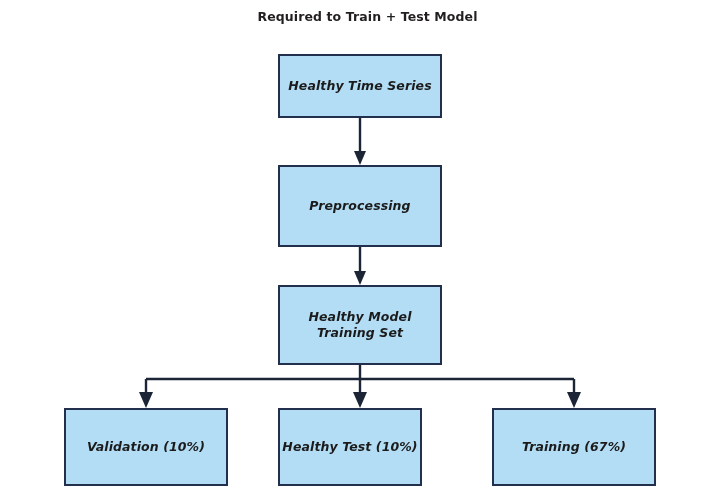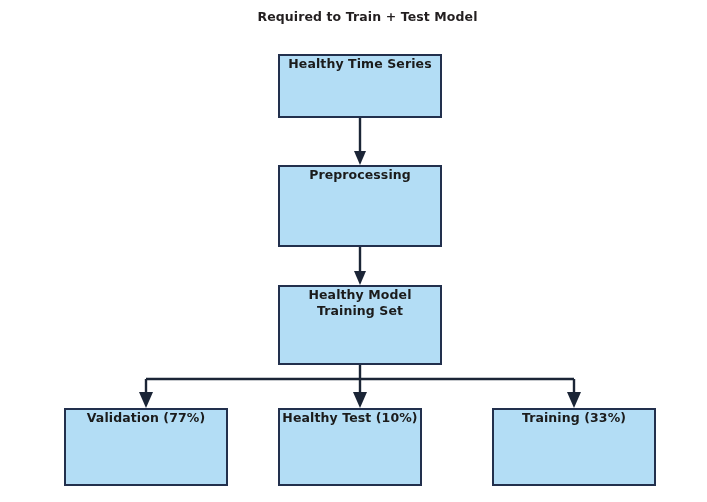--- a/index.html
+++ b/index.html
@@ -34,23 +34,24 @@
     white-space: nowrap;
   }
 
   
   .node {
     position: absolute;
     box-sizing: border-box;
     background: #b3ddf5;
     border: 2.5px solid #22304d;
     display: flex;
-    align-items: flex-start;
+    align-items: center;
     justify-content: center;
     text-align: center;
+    font-style: italic;
   }
   .node-label {
     font-size: 12.5px;
     font-weight: bold;
     color: #1b1b1b;
     line-height: 1.3;
     letter-spacing: 0.1px;
   }
 
   .node-healthy-series   { left: 278px; top: 54px;  width: 164px; height: 64px; }
@@ -125,24 +126,24 @@
       <span>Healthy Model</span><br>
       <span>Training Set</span>
     </span>
   </div>
 
   <div class="node node-preprocessing">
     <span class="node-label">Preprocessing</span>
   </div>
 
   <div class="node node-validation">
-    <span class="node-label">Validation (77%)</span>
+    <span class="node-label">Validation (10%)</span>
   </div>
 
   <div class="node node-healthy-test">
     <span class="node-label">Healthy Test (10%)</span>
   </div>
 
   <div class="node node-training">
-    <span class="node-label">Training (33%)</span>
+    <span class="node-label">Training (67%)</span>
   </div>
 
 </div>
 
 </body></html>

